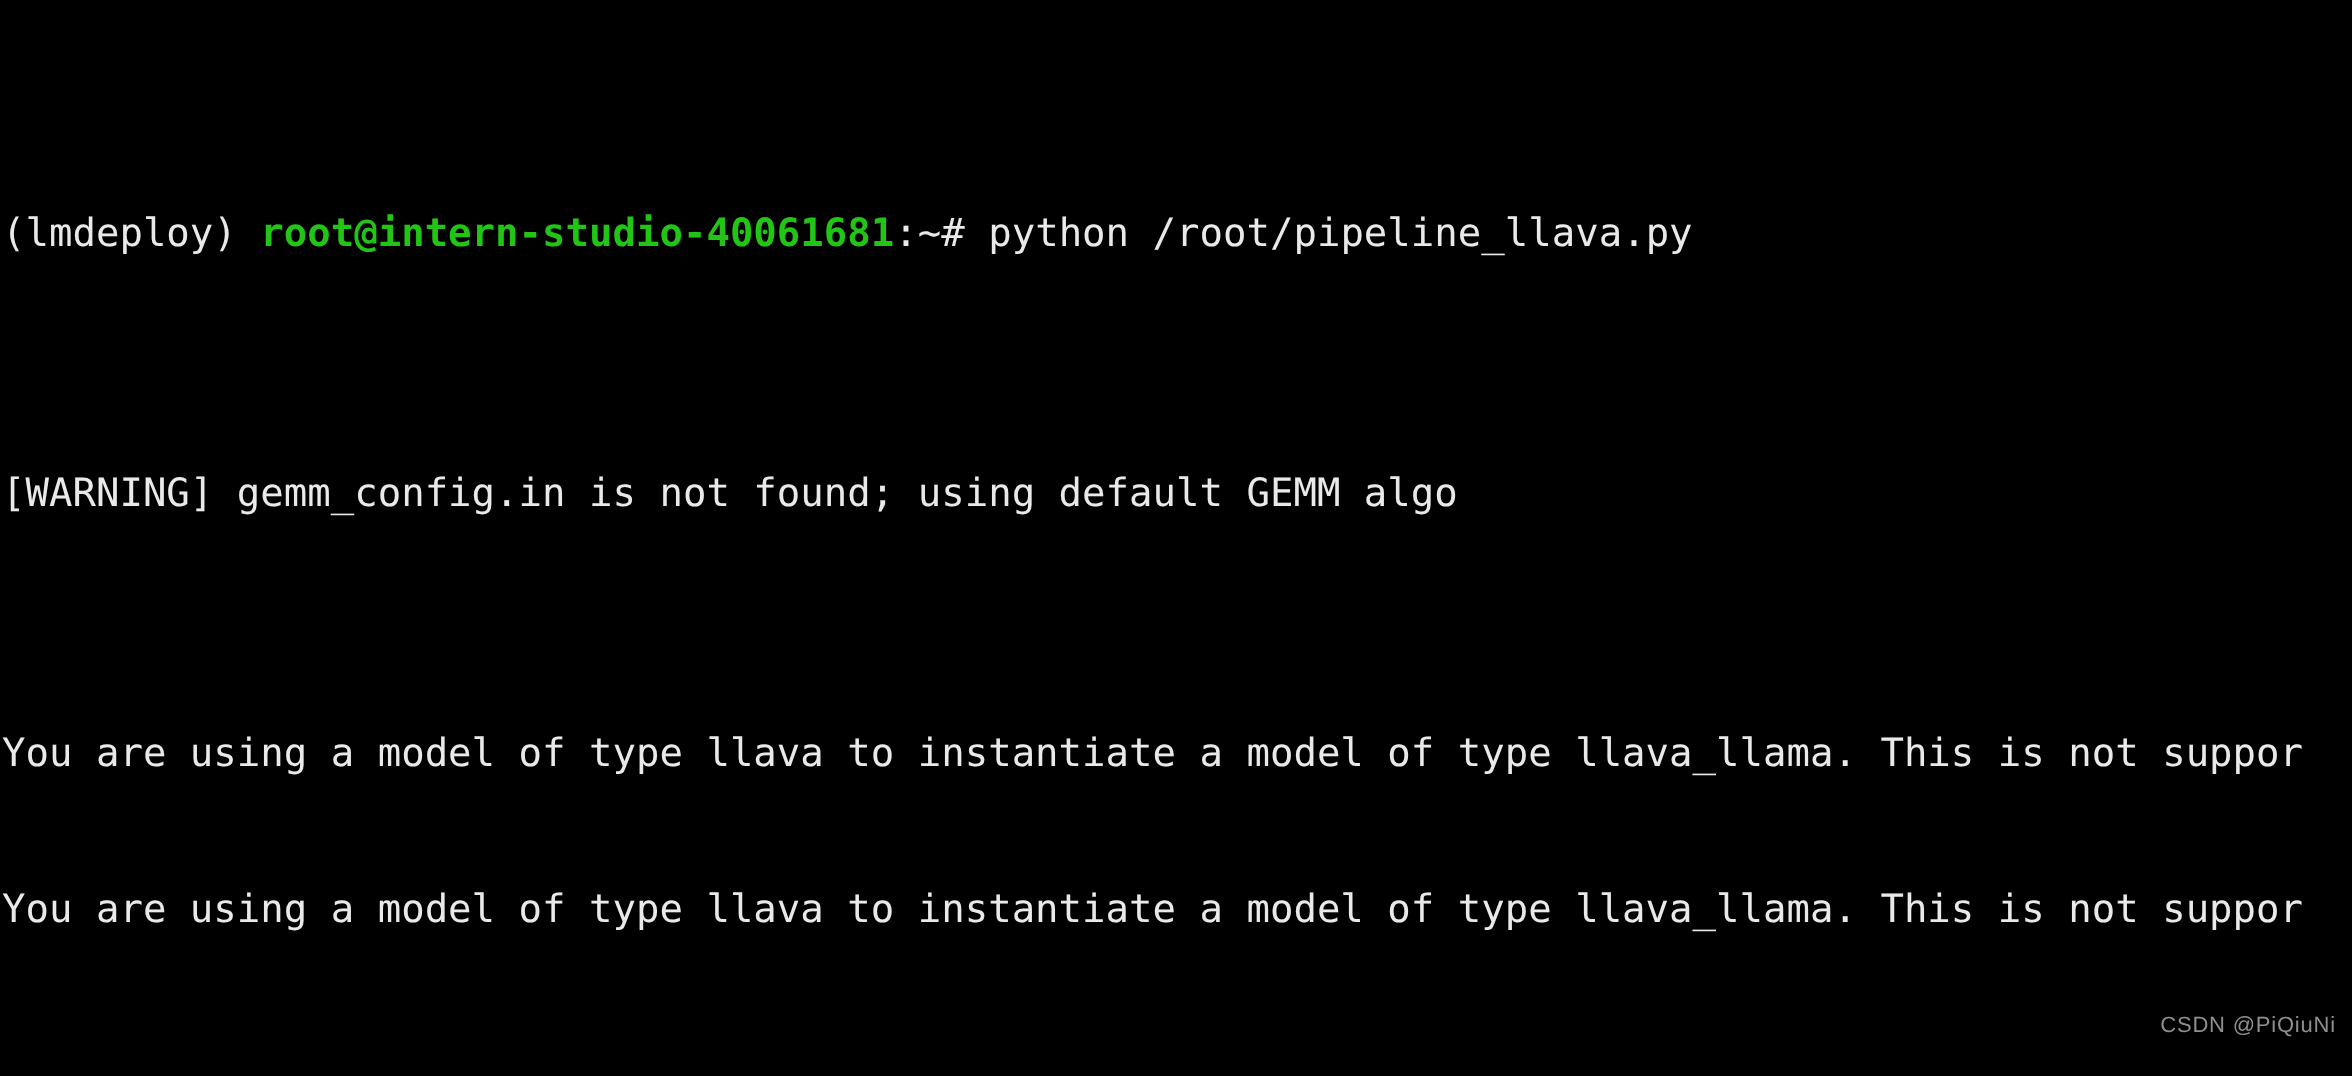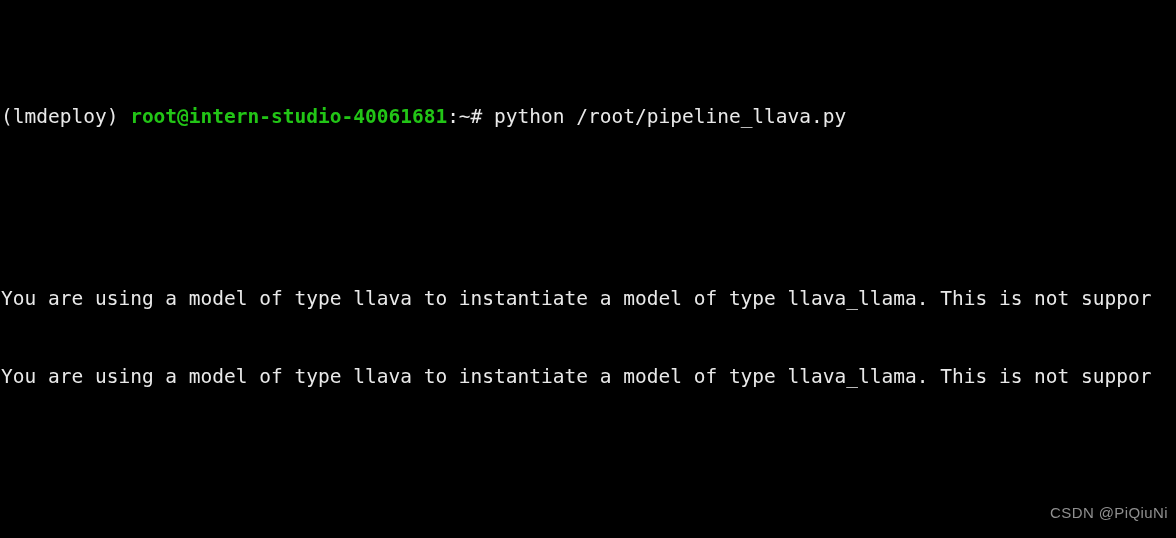--- a/index.html
+++ b/index.html
@@ -40,35 +40,36 @@
   }
   .seg { white-space: pre; }
   .c-white  { color: #e9e9e9; }
   .c-green  { color: #22c516; font-weight: bold; }
   #watermark {
     position: absolute;
     right: 8px;
     bottom: 12px;
     color: #8f8f8f;
     font-family: "Liberation Sans", sans-serif;
-    font-size: 15px;
+    font-size: 11px;
     letter-spacing: 0.4px;
     font-weight: normal;
     white-space: pre;
   }
 </style>
 </head>
 <body>
 
 <div id="terminal">
 
   
   <div class="line"><span class="seg c-white">(lmdeploy) </span><span class="seg c-green">root@intern-studio-40061681</span><span class="seg c-white">:~# </span><span class="seg c-white">python /root/pipeline_llava.py</span></div>
 
   
+  <div class="line c-white">[WARNING] gemm_config.in is not found; using default GEMM algo</div>
 
   
   <div class="line c-white">You are using a model of type llava to instantiate a model of type llava_llama. This is not suppor</div>
   <div class="line c-white">You are using a model of type llava to instantiate a model of type llava_llama. This is not suppor</div>
   
 
   
   
 
   

